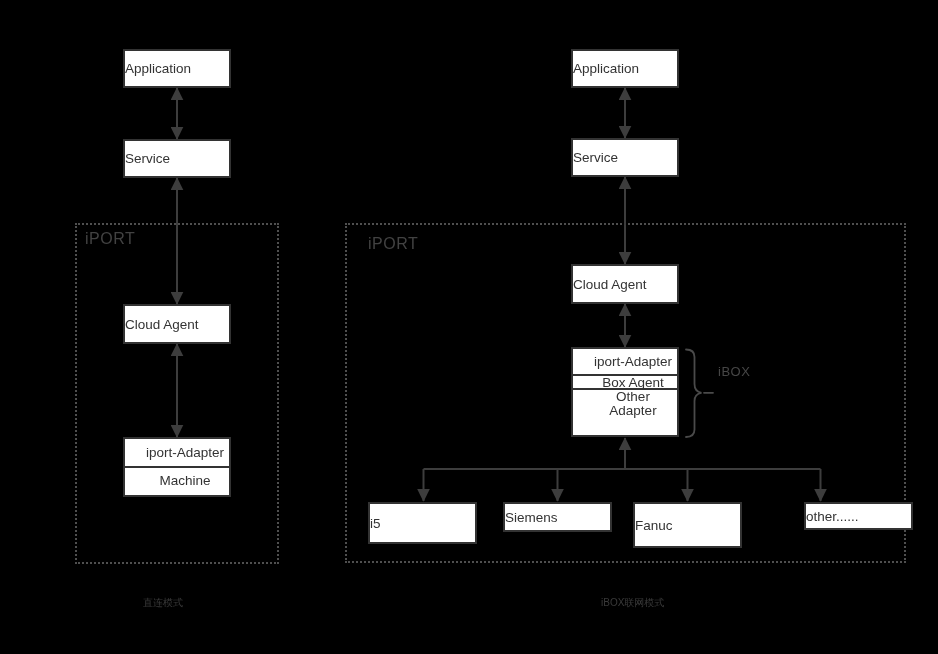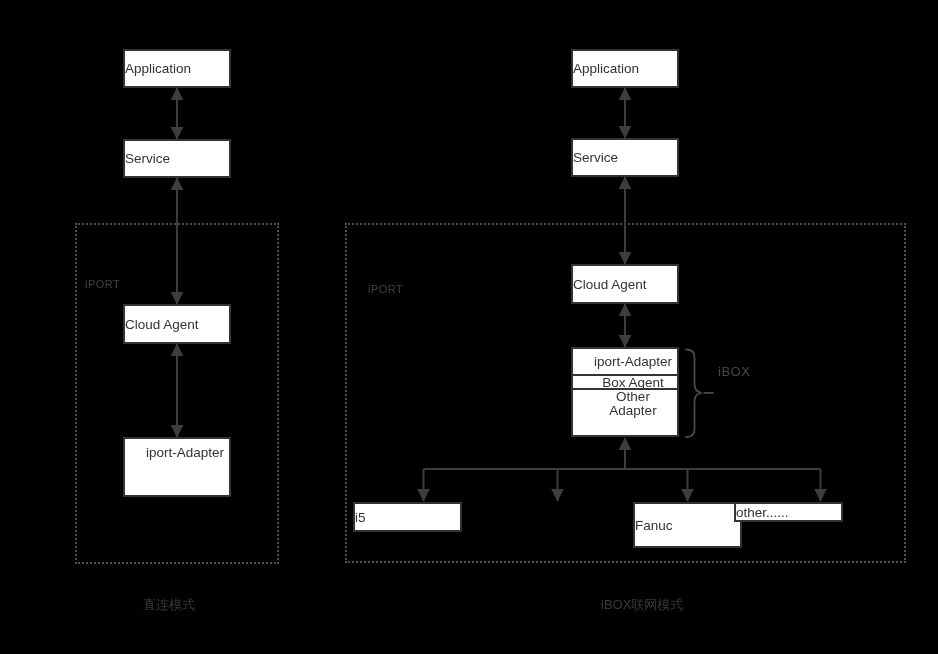--- a/index.html
+++ b/index.html
@@ -12,21 +12,21 @@
   .canvas{
     position:relative;width:938px;height:654px;background:var(--bg);
     font-family:"Liberation Sans",sans-serif;overflow:hidden;
   }
   .group{
     position:absolute;border:2px dotted var(--dash);background:transparent;
   }
   .group-left{left:75px;top:223px;width:204px;height:341px;}
   .group-right{left:345px;top:223px;width:561px;height:340px;}
   .group-label{
-    position:absolute;font-size:11px;color:var(--group-label);letter-spacing:.5px;margin-top:48px;
+    position:absolute;font-size:16px;color:var(--group-label);letter-spacing:.5px;
   }
   .group-label.gl-left{left:85px;top:230px;}
   .group-label.gl-right{left:368px;top:235px;}
   .node{
     position:absolute;background:var(--box-fill);border:2px solid var(--box-border);
     color:var(--box-text);display:flex;align-items:center;justify-content:flex-start;
     font-size:13.5px;text-align:center;
   }
   .stack{
     position:absolute;background:var(--box-fill);border:2px solid var(--box-border);
@@ -34,21 +34,21 @@
   }
   .stack .row{display:flex;align-items:center;justify-content:center;padding-left:16px;}
   .stack .row + .row{border-top:2px solid var(--box-border);}
   .stack-left{left:123px;top:437px;width:108px;height:60px;}
   .stack-left .row{height:27px;}
   .stack-right{left:571px;top:347px;width:108px;height:90px;}
   .stack-right .r1{height:25px;}
   .stack-right .r2{height:14px;}
   .stack-right .r3{height:30px;line-height:14px;justify-content:center;}
   .stack-right .r3 span{display:inline-block;max-width:74px;}
-  .caption{position:absolute;font-size:13px;color:var(--caption);white-space:nowrap;}
+  .caption{position:absolute;font-size:10px;color:var(--caption);white-space:nowrap;}
   .caption-left{left:143px;top:596px;}
   .caption-right{left:601px;top:596px;}
   .brace-label{position:absolute;left:718px;top:364px;font-size:13px;color:var(--brace-label);letter-spacing:.5px;}
   svg.connectors{position:absolute;left:0;top:0;pointer-events:none;}
   .shaft{stroke:var(--arrow);stroke-width:2;fill:none;}
   .both{marker-start:url(#ah);marker-end:url(#ah);}
   .end{marker-end:url(#ah);}
   .ah{fill:var(--arrow);}
   .brace{stroke:var(--brace);stroke-width:1.8;fill:none;stroke-linecap:round;}
 </style>
@@ -68,20 +68,23 @@
   <div class="node" style="left:123px;top:139px;width:108px;height:39px">
     <span>Service</span>
   </div>
   <div class="node" style="left:123px;top:304px;width:108px;height:40px">
     <span>Cloud Agent</span>
   </div>
   <div class="stack stack-left">
     <div class="row">
       <span>iport-Adapter</span>
     </div>
+    <div class="row">
+      <span>Machine</span>
+    </div>
   </div>
 
   <div class="node" style="left:571px;top:49px;width:108px;height:39px">
     <span>Application</span>
   </div>
   <div class="node" style="left:571px;top:138px;width:108px;height:39px">
     <span>Service</span>
   </div>
   <div class="node" style="left:571px;top:264px;width:108px;height:40px">
     <span>Cloud Agent</span>
@@ -91,27 +94,30 @@
       <span>iport-Adapter</span>
     </div>
     <div class="row r2">
       <span>Box Agent</span>
     </div>
     <div class="row r3">
       <span>Other Adapter</span>
     </div>
   </div>
 
-  <div class="node" style="left:353px;top:502px;width:109px;height:30px">
+  <div class="node" style="left:368px;top:502px;width:109px;height:42px">
     <span>i5</span>
+  </div>
+  <div class="node" style="left:503px;top:502px;width:109px;height:30px">
+    <span>Siemens</span>
   </div>
   <div class="node" style="left:633px;top:502px;width:109px;height:46px">
     <span>Fanuc</span>
   </div>
-  <div class="node" style="left:734px;top:502px;width:109px;height:20px">
+  <div class="node" style="left:804px;top:502px;width:109px;height:28px">
     <span>other......</span>
   </div>
 
   <div class="brace-label">iBOX</div>
 
   <div class="caption caption-left">直连模式</div>
   <div class="caption caption-right">iBOX联网模式</div>
 
   <svg class="connectors" width="938" height="654" viewBox="0 0 938 654" xmlns="http://www.w3.org/2000/svg">
     <defs>

